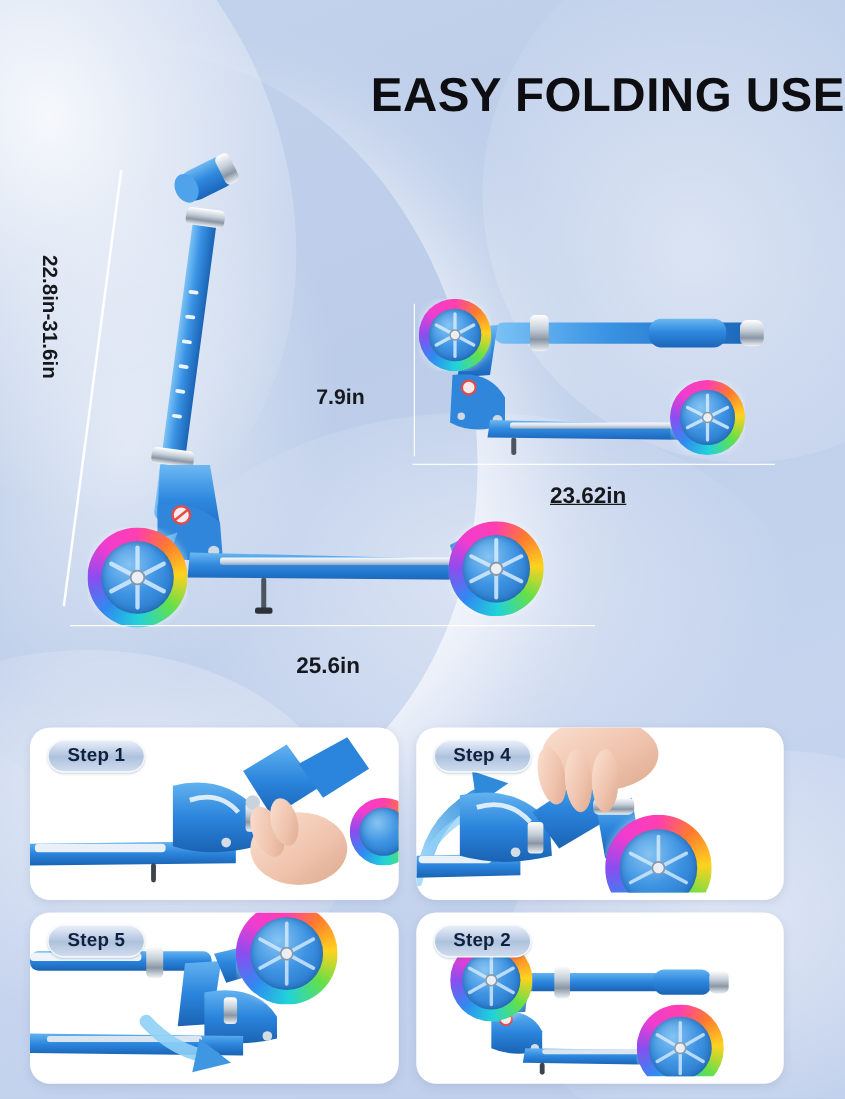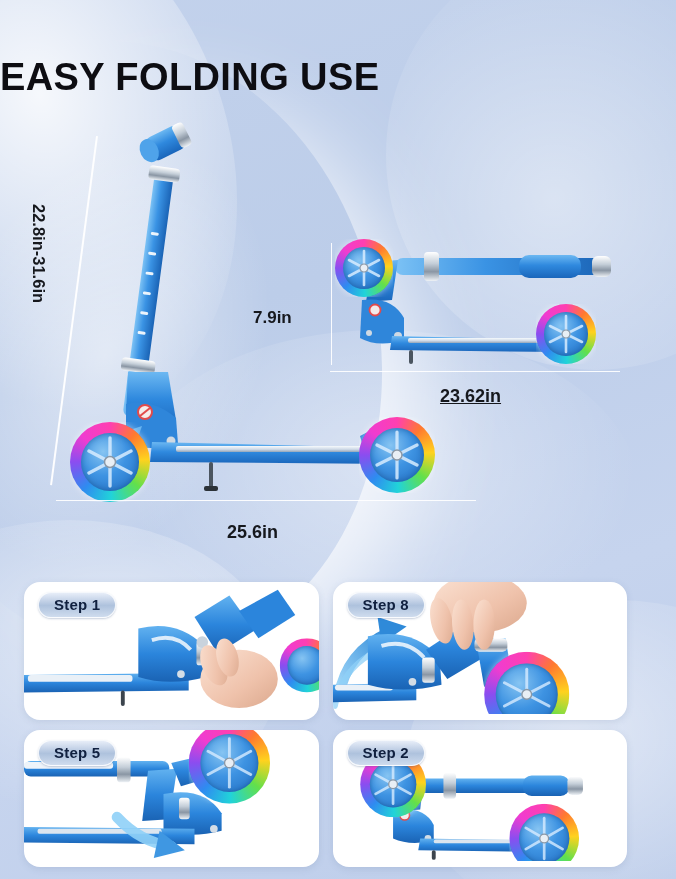--- a/index.html
+++ b/index.html
@@ -32,21 +32,21 @@
   .sw6{ right:-150px; top:600px; width:420px; height:330px;
         background:radial-gradient(ellipse at 40% 40%,rgba(255,255,255,.5),rgba(255,255,255,0) 70%); }
   .sw-arc{ position:absolute; left:-120px; top:40px; width:500px; height:620px;
            border-radius:50%;
            box-shadow: 60px 40px 90px -30px rgba(255,255,255,.75);
            transform:rotate(-10deg); }
 
   
   .title{
     position:absolute; z-index:6; left:0; right:0; top:56px;
-    text-align:left;
+    text-align:right;
     font-size:38px; font-weight:bold; letter-spacing:.4px;
     color:#0d0d12;
     font-family:"Liberation Sans", sans-serif;
   }
 
   
   .hero{ position:absolute; inset:0; z-index:4; }
 
   .dim-label{
     position:absolute; color:#16181d;
@@ -64,21 +64,21 @@
     font-size:16.5px;
   }
   
   #line-height{
     left:96px; top:136px; width:1.6px; height:352px;
     transform-origin:top center;
     transform:rotate(7.5deg);
     background:rgba(255,255,255,.95);
   }
 
-  #label-len{ left:227px; top:522px; font-size:18px; }
+  #label-len{ left:237px; top:522px; font-size:18px; }
   #line-len{ left:56px; top:500px; width:420px; height:1.4px; }
 
   #label-fold-h{ left:253px; top:288px; font-size:17px;margin-top:20px; }
   #line-fold-h{ left:331px; top:243px; width:1.4px; height:122px; }
 
   #label-fold-w{ left:440px; top:386px; font-size:18px;text-decoration:underline; }
   #line-fold-w{ left:330px; top:371px; width:290px; height:1.4px; }
 
   
   .steps{
@@ -389,21 +389,21 @@
           <line x1="0" y1="0" x2="-23" y2="-12"></line>
         </g>
         <circle r="5" fill="#e9eff5" stroke="#8b98a6" stroke-width="1.4"></circle>
       </g>
 
       <ellipse cx="152" cy="22" rx="48" ry="30" fill="url(#s1skin)"></ellipse>
       <ellipse cx="112" cy="40" rx="11" ry="24" fill="url(#s1skin)" transform="rotate(-12 112 40)"></ellipse>
       <ellipse cx="134" cy="44" rx="11" ry="26" fill="url(#s1skin)" transform="rotate(-5 134 44)"></ellipse>
       <ellipse cx="156" cy="44" rx="11" ry="26" fill="url(#s1skin)"></ellipse>
     </svg>
-    <div class="step-badge">Step 8</div>
+    <div class="step-badge">Step 4</div>
   </div>
 
   <div class="step-card">
     <svg class="step-art" viewBox="0 0 304 136" preserveAspectRatio="xMidYMid slice">
       <defs>
         <linearGradient id="s3b" x1="0" y1="0" x2="0" y2="1">
           <stop offset="0%" stop-color="#62b2f0"></stop>
             <stop offset="50%" stop-color="#2b85dc"></stop>
           <stop offset="100%" stop-color="#1a63b4"></stop>
         </linearGradient>

